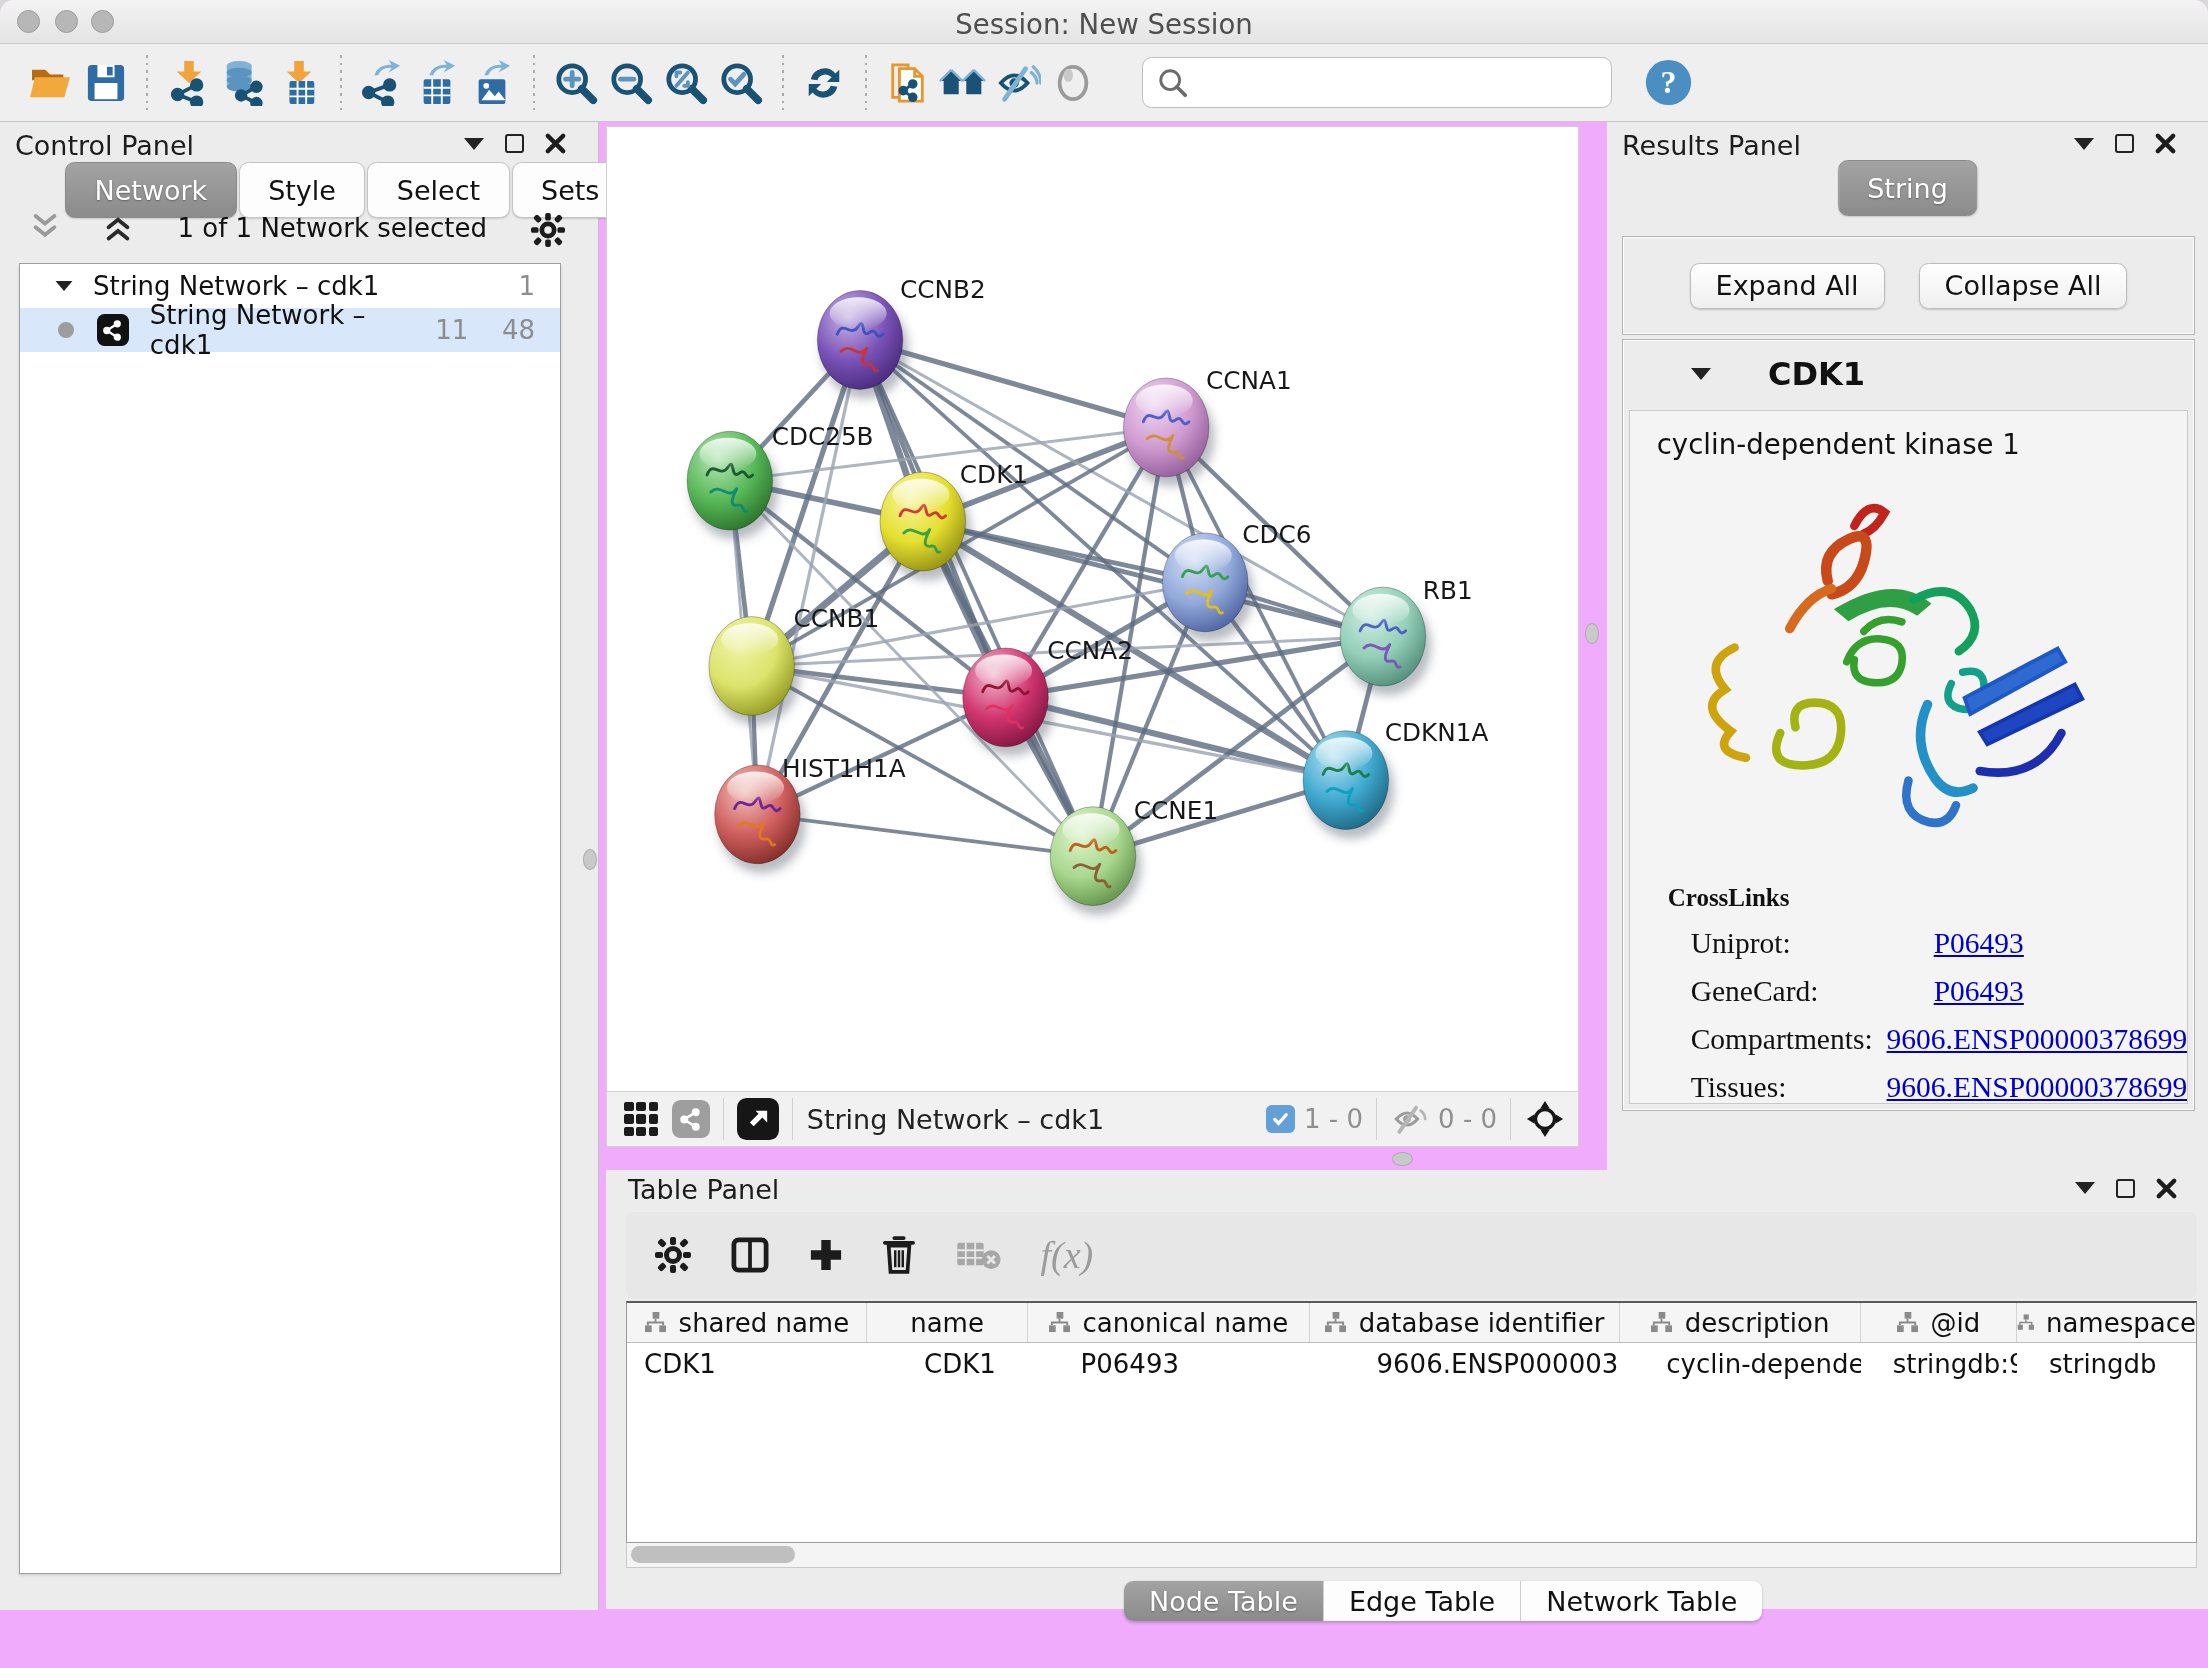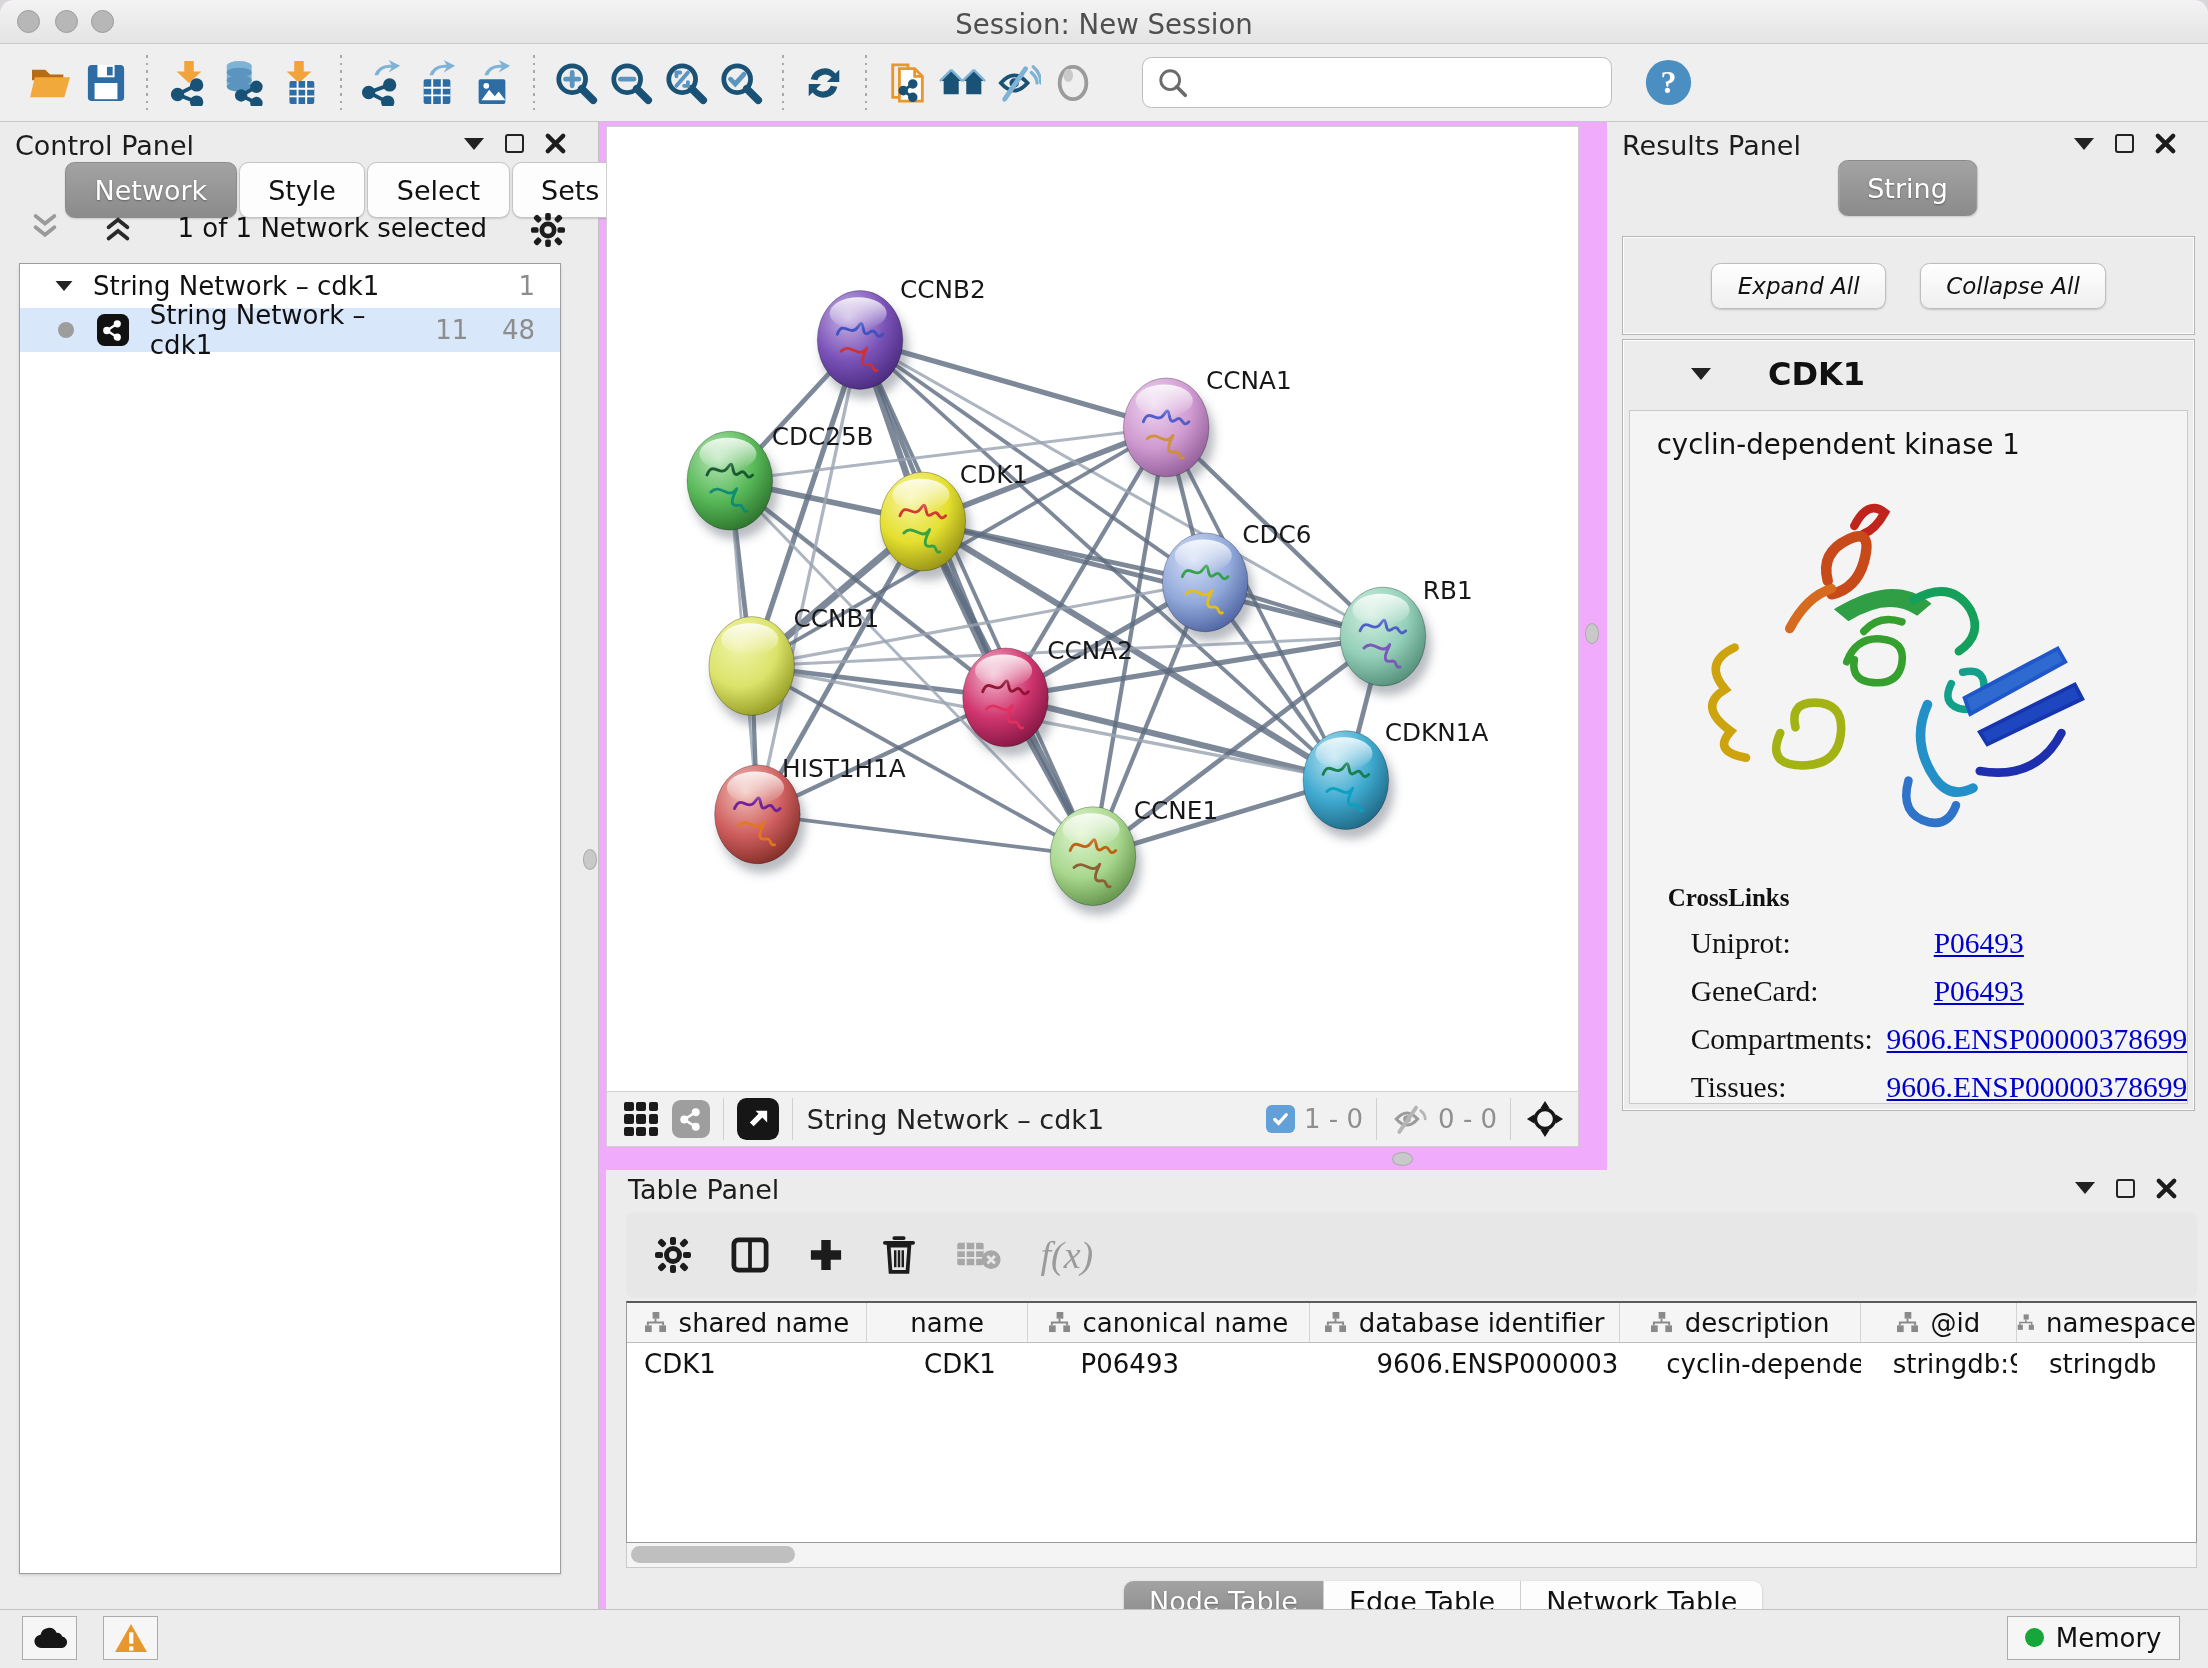--- a/index.html
+++ b/index.html
@@ -82,22 +82,22 @@
 
   
   .results-panel { position:absolute; left:1607px; top:122px; width:601px; height:1048px;
     background:#ececec; }
   .rp-tab { position:absolute; left:50%; transform:translateX(-50%); top:38px; }
   .rp-box { position:absolute; left:15px; width:573px; background:#ececec;
     border:1.9px solid #b5b5b5; box-shadow:inset 0 0 0 1px #fdfdfd; }
   .rp-buttons { top:114px; height:99px; display:flex; align-items:center;
     justify-content:center; gap:34px; }
   .rp-btn { min-width:175px; height:46px; padding:0 25px; background:linear-gradient(#ffffff,#efefef);
-    border:1px solid #bdbdbd; border-radius:9.5px; font-size:23px; display:flex;
-    align-items:center; justify-content:center; box-shadow:0 1px 1.9px rgba(0,0,0,.18);font-style:italic; }
+    border:1px solid #bdbdbd; border-radius:9.5px; font-size:27px; display:flex;
+    align-items:center; justify-content:center; box-shadow:0 1px 1.9px rgba(0,0,0,.18); }
   .rp-main { top:217px; height:772px; }
   .rp-gene-hdr { height:68px; display:flex; align-items:center; gap:57px; padding-left:68px; }
   .rp-gene { font-size:32px; font-weight:bold; }
   .rp-content { position:absolute; left:5.7px; top:70px; right:5.7px; bottom:5.7px;
     background:#f4f4f4; border:1px solid #c9c9c9; overflow:hidden; }
   .rp-desc { font-size:27.6px; margin:17px 0 0 27px; }
   .protein-wrap { display:flex; justify-content:center; margin-top:5.7px; }
   .crosslinks { font-family:"Liberation Serif","DejaVu Serif",serif; margin-left:38px; margin-top:5.7px; }
   .cl-title { font-size:25px; font-weight:bold;margin-top:37px; }
   .cl-row { display:flex; margin-top:15px; font-size:29.5px; }
@@ -856,33 +856,15 @@
       <div class="tp-thumb"></div>
     </div>
 
     <div class="tp-tabs">
       <div class="tp-tab active">Node Table</div>
       <div class="tp-tab">Edge Table</div>
       <div class="tp-tab">Network Table</div>
     </div>
   </div>
 
-  <div class="statusbar">
-    <div class="sb-btn" style="left:22px">
-      <svg width="34" height="25" viewBox="0 0 36 26">
-        <path d="M9 24 a7 7 0 0 1 -1 -14 a9 9 0 0 1 17 -2 a6 6 0 0 1 6 4 a6 6 0 0 1 -2 12 z" fill="#161616"></path>
-      </svg>
-    </div>
-    <div class="sb-btn" style="left:103px">
-      <svg width="34" height="30" viewBox="0 0 36 32">
-        <path d="M18 1 L35 31 H1 z" fill="#e8962e"></path>
-        <rect x="16" y="10" width="4.5" height="12" fill="#fff"></rect>
-        <rect x="16" y="25" width="4.5" height="4.5" fill="#fff"></rect>
-      </svg>
-    </div>
-    <div class="memory-btn">
-      <div class="memory-dot"></div>
-      <span>Memory</span>
-    </div>
-  </div>
 
 </div>
 
 
 </body></html>

